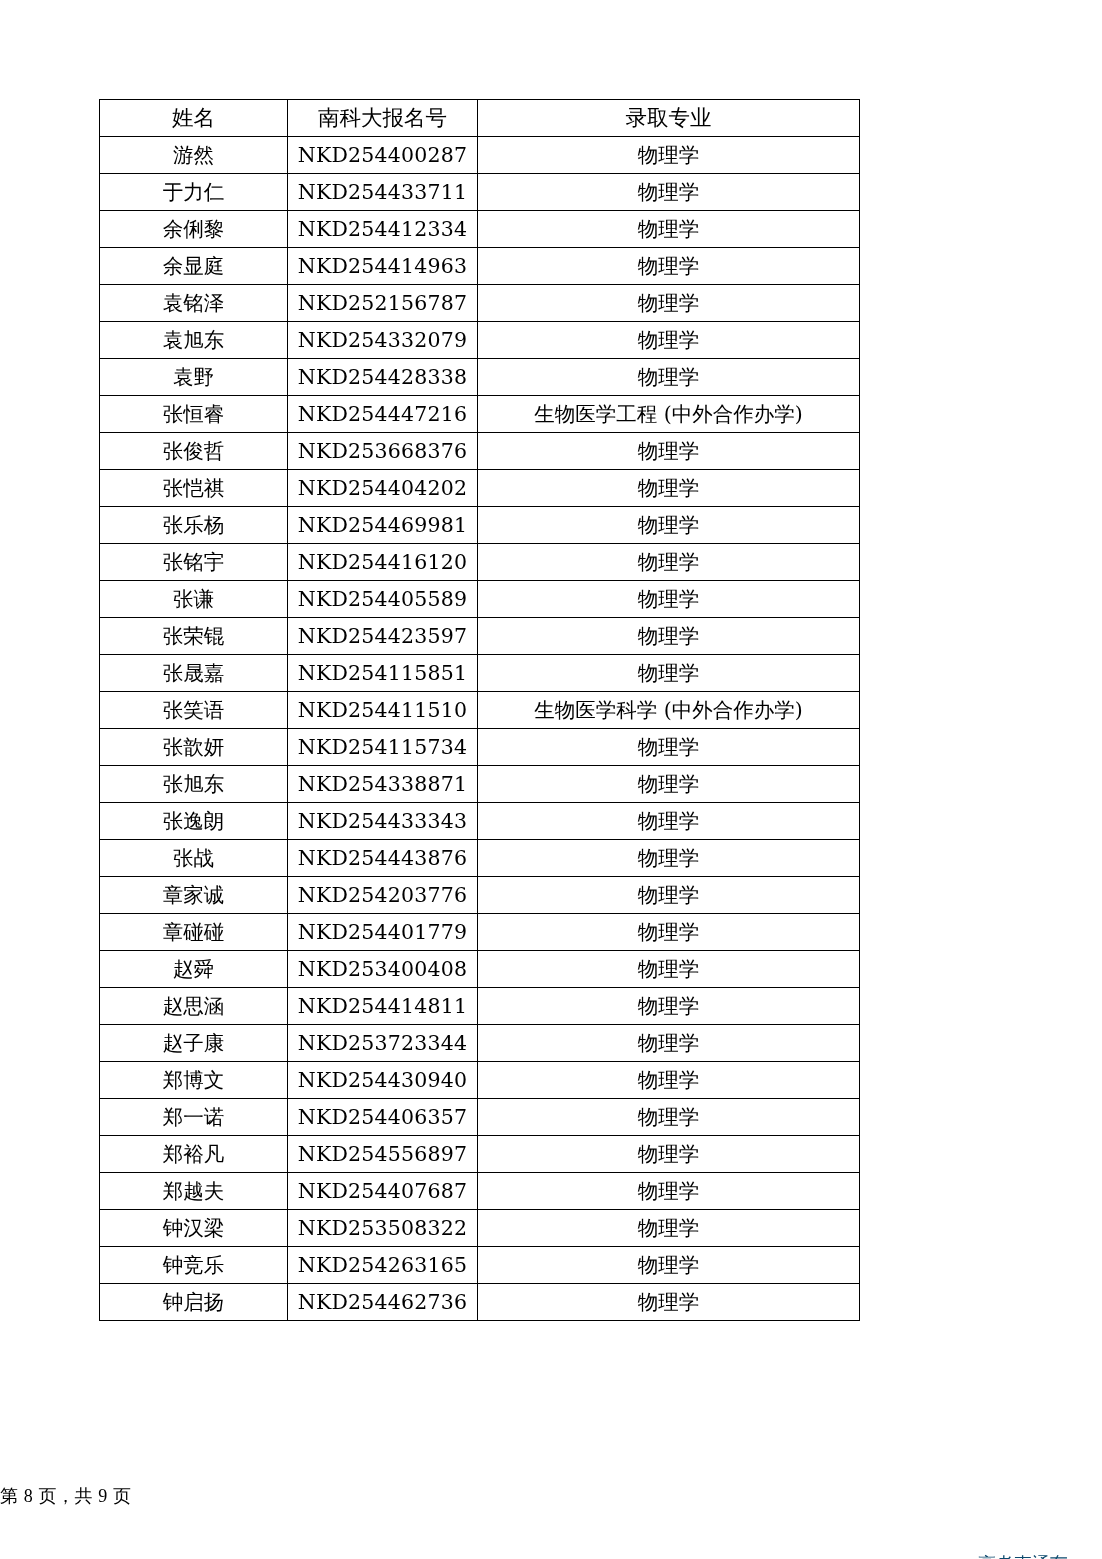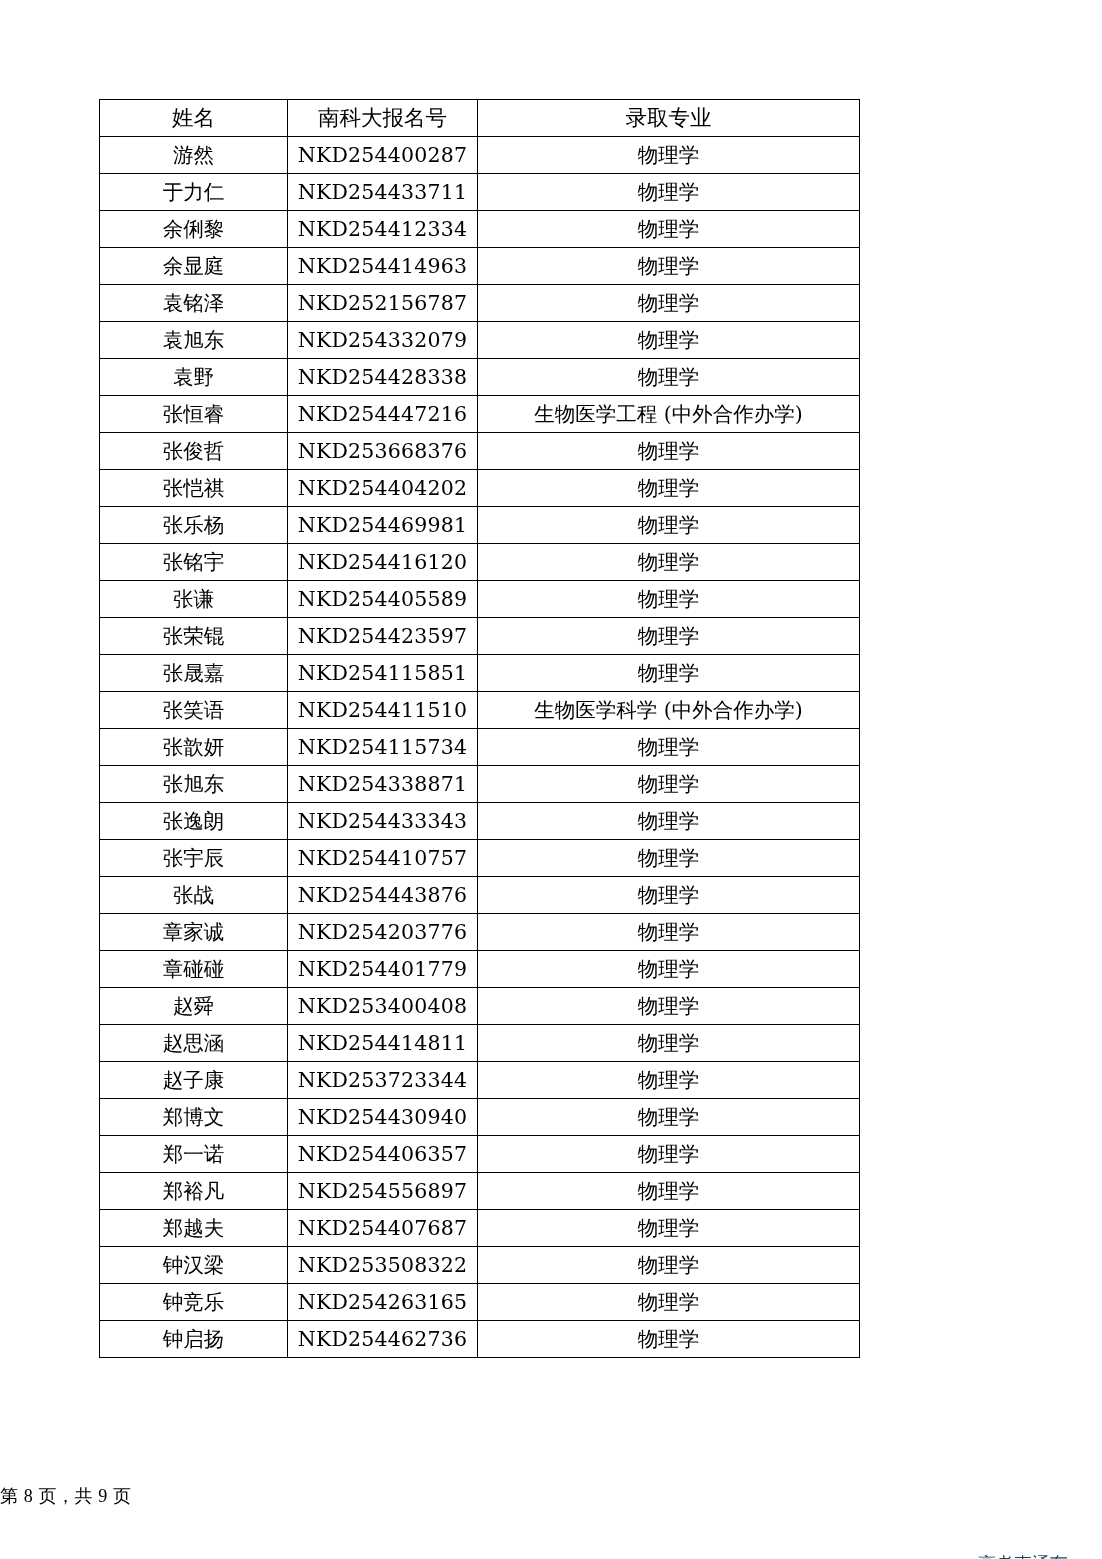--- a/index.html
+++ b/index.html
@@ -185,25 +185,20 @@
             <td>张旭东</td>
             <td class="cell-id">NKD254338871</td>
             <td>物理学</td>
           </tr>
           <tr>
             <td>张逸朗</td>
             <td class="cell-id">NKD254433343</td>
             <td>物理学</td>
           </tr>
           <tr>
-            <td>张宇辰</td>
-            <td class="cell-id">NKD254410757</td>
-            <td>物理学</td>
-          </tr>
-          <tr>
             <td>张战</td>
             <td class="cell-id">NKD254443876</td>
             <td>物理学</td>
           </tr>
           <tr>
             <td>章家诚</td>
             <td class="cell-id">NKD254203776</td>
             <td>物理学</td>
           </tr>
           <tr>

